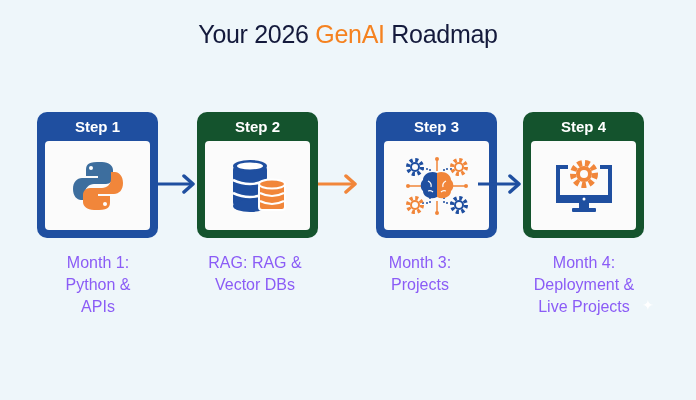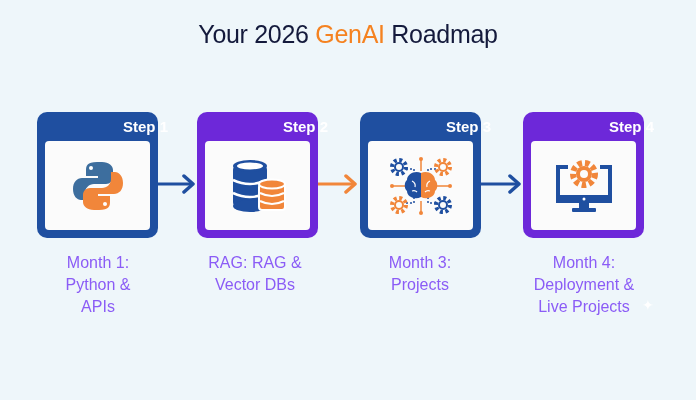--- a/index.html
+++ b/index.html
@@ -13,24 +13,24 @@
       position: absolute; left: 0; top: 20px; width: 696px;
       text-align: center; font-weight: normal; font-size: 25px;
       color: #141a3c; letter-spacing: -0.3px;
     }
     .title .accent { color: #f58220; }
     .step {
       position: absolute; top: 112px; width: 121px; height: 126px;
       border-radius: 10px; box-sizing: border-box;
     }
     .step.blue { background: #1f4fa0; }
-    .step.orange { background: #6d28d9; }
+    .step.orange { background: #14532d; }
     .step-label {
       position: absolute; left: 0; top: 6px; width: 100%;
-      text-align: center; color: #fff; font-size: 15px; font-weight: bold; padding-left: 48px;
+      text-align: center; color: #fff; font-size: 15px; font-weight: bold;
     }
     .step-inner {
       position: absolute; left: 8px; top: 29px; right: 8px; bottom: 8px;
       background: #fbfbfb; border-radius: 4px;
       display: flex; align-items: center; justify-content: center;
     }
     .arrow { position: absolute; top: 174px; height: 20px; }
     .caption {
       position: absolute; top: 252px; width: 150px;
       text-align: center; color: #8b5cf6; font-size: 16px; line-height: 22px;
@@ -79,21 +79,21 @@
       <path d="M35 45q12 6 24 0" stroke="#fff" stroke-width="2" fill="none"></path>
     </svg>
   </div>
 </div>
 
 <svg class="arrow" style="left:318px;" width="42" height="20">
   <line x1="0" y1="10" x2="36" y2="10" stroke="#f1863a" stroke-width="3"></line>
   <polyline points="28,2 37,10 28,18" fill="none" stroke="#f1863a" stroke-width="3.5" stroke-linecap="round" stroke-linejoin="round"></polyline>
 </svg>
 
-<div class="step blue" style="left:360px;">
+<div class="step blue" style="left:376px;">
   <div class="step-label">Step 3</div>
   <div class="step-inner">
     <svg width="70" height="62" viewBox="0 0 70 62">
       <g stroke-width="1.5" fill="none">
         <path d="M20 14h8v10M50 14h-8v10M20 48h8V38M50 48h-8V38" stroke="#1f4fa0" stroke-dasharray="2 2"></path>
         <path d="M6 31h14M50 31h14M35 4v12M35 46v12" stroke="#f1863a"></path>
       </g>
       <circle cx="6" cy="31" r="2" fill="#f1863a"></circle>
       <circle cx="64" cy="31" r="2" fill="#f1863a"></circle>
       <circle cx="35" cy="4" r="2" fill="#f1863a"></circle>

